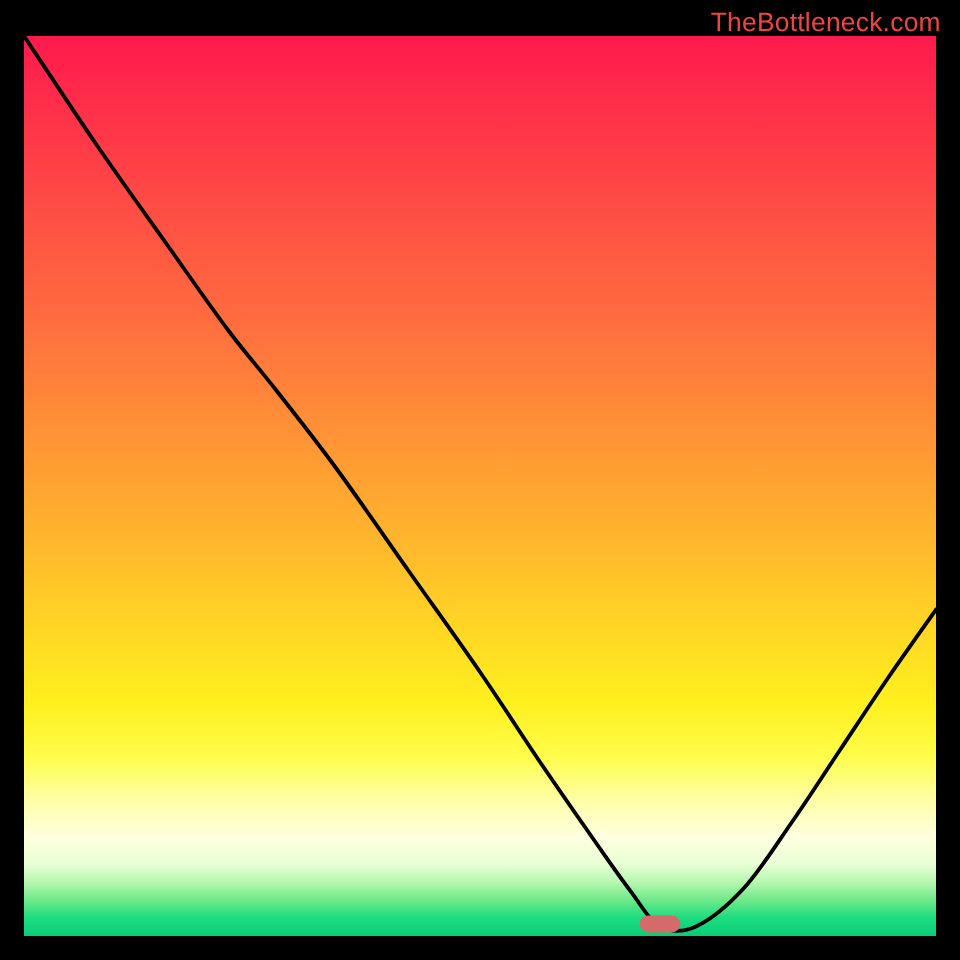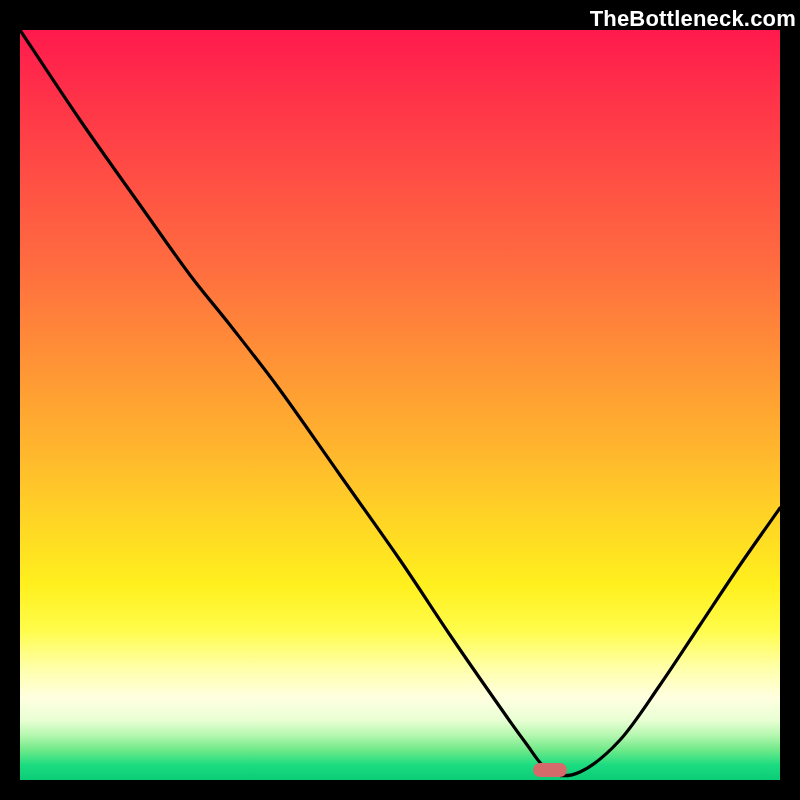--- a/index.html
+++ b/index.html
@@ -13,24 +13,24 @@
   }
   .frame {
     position: relative;
     width: 800px;
     height: 800px;
     background: #000;
   }
   .watermark {
     position: absolute;
     top: 6px;
-    right: 4px;
-    color: #ffffff;
+    right: 16px;
+    color: #ef4444;
     font-size: 22px;
-    font-weight: 700;
+    font-weight: 400;
     letter-spacing: 0.2px;
     z-index: 10;
   }
   .plot-area {
     position: absolute;
     left: 20px;
     top: 30px;
     width: 760px;
     height: 750px;
     

